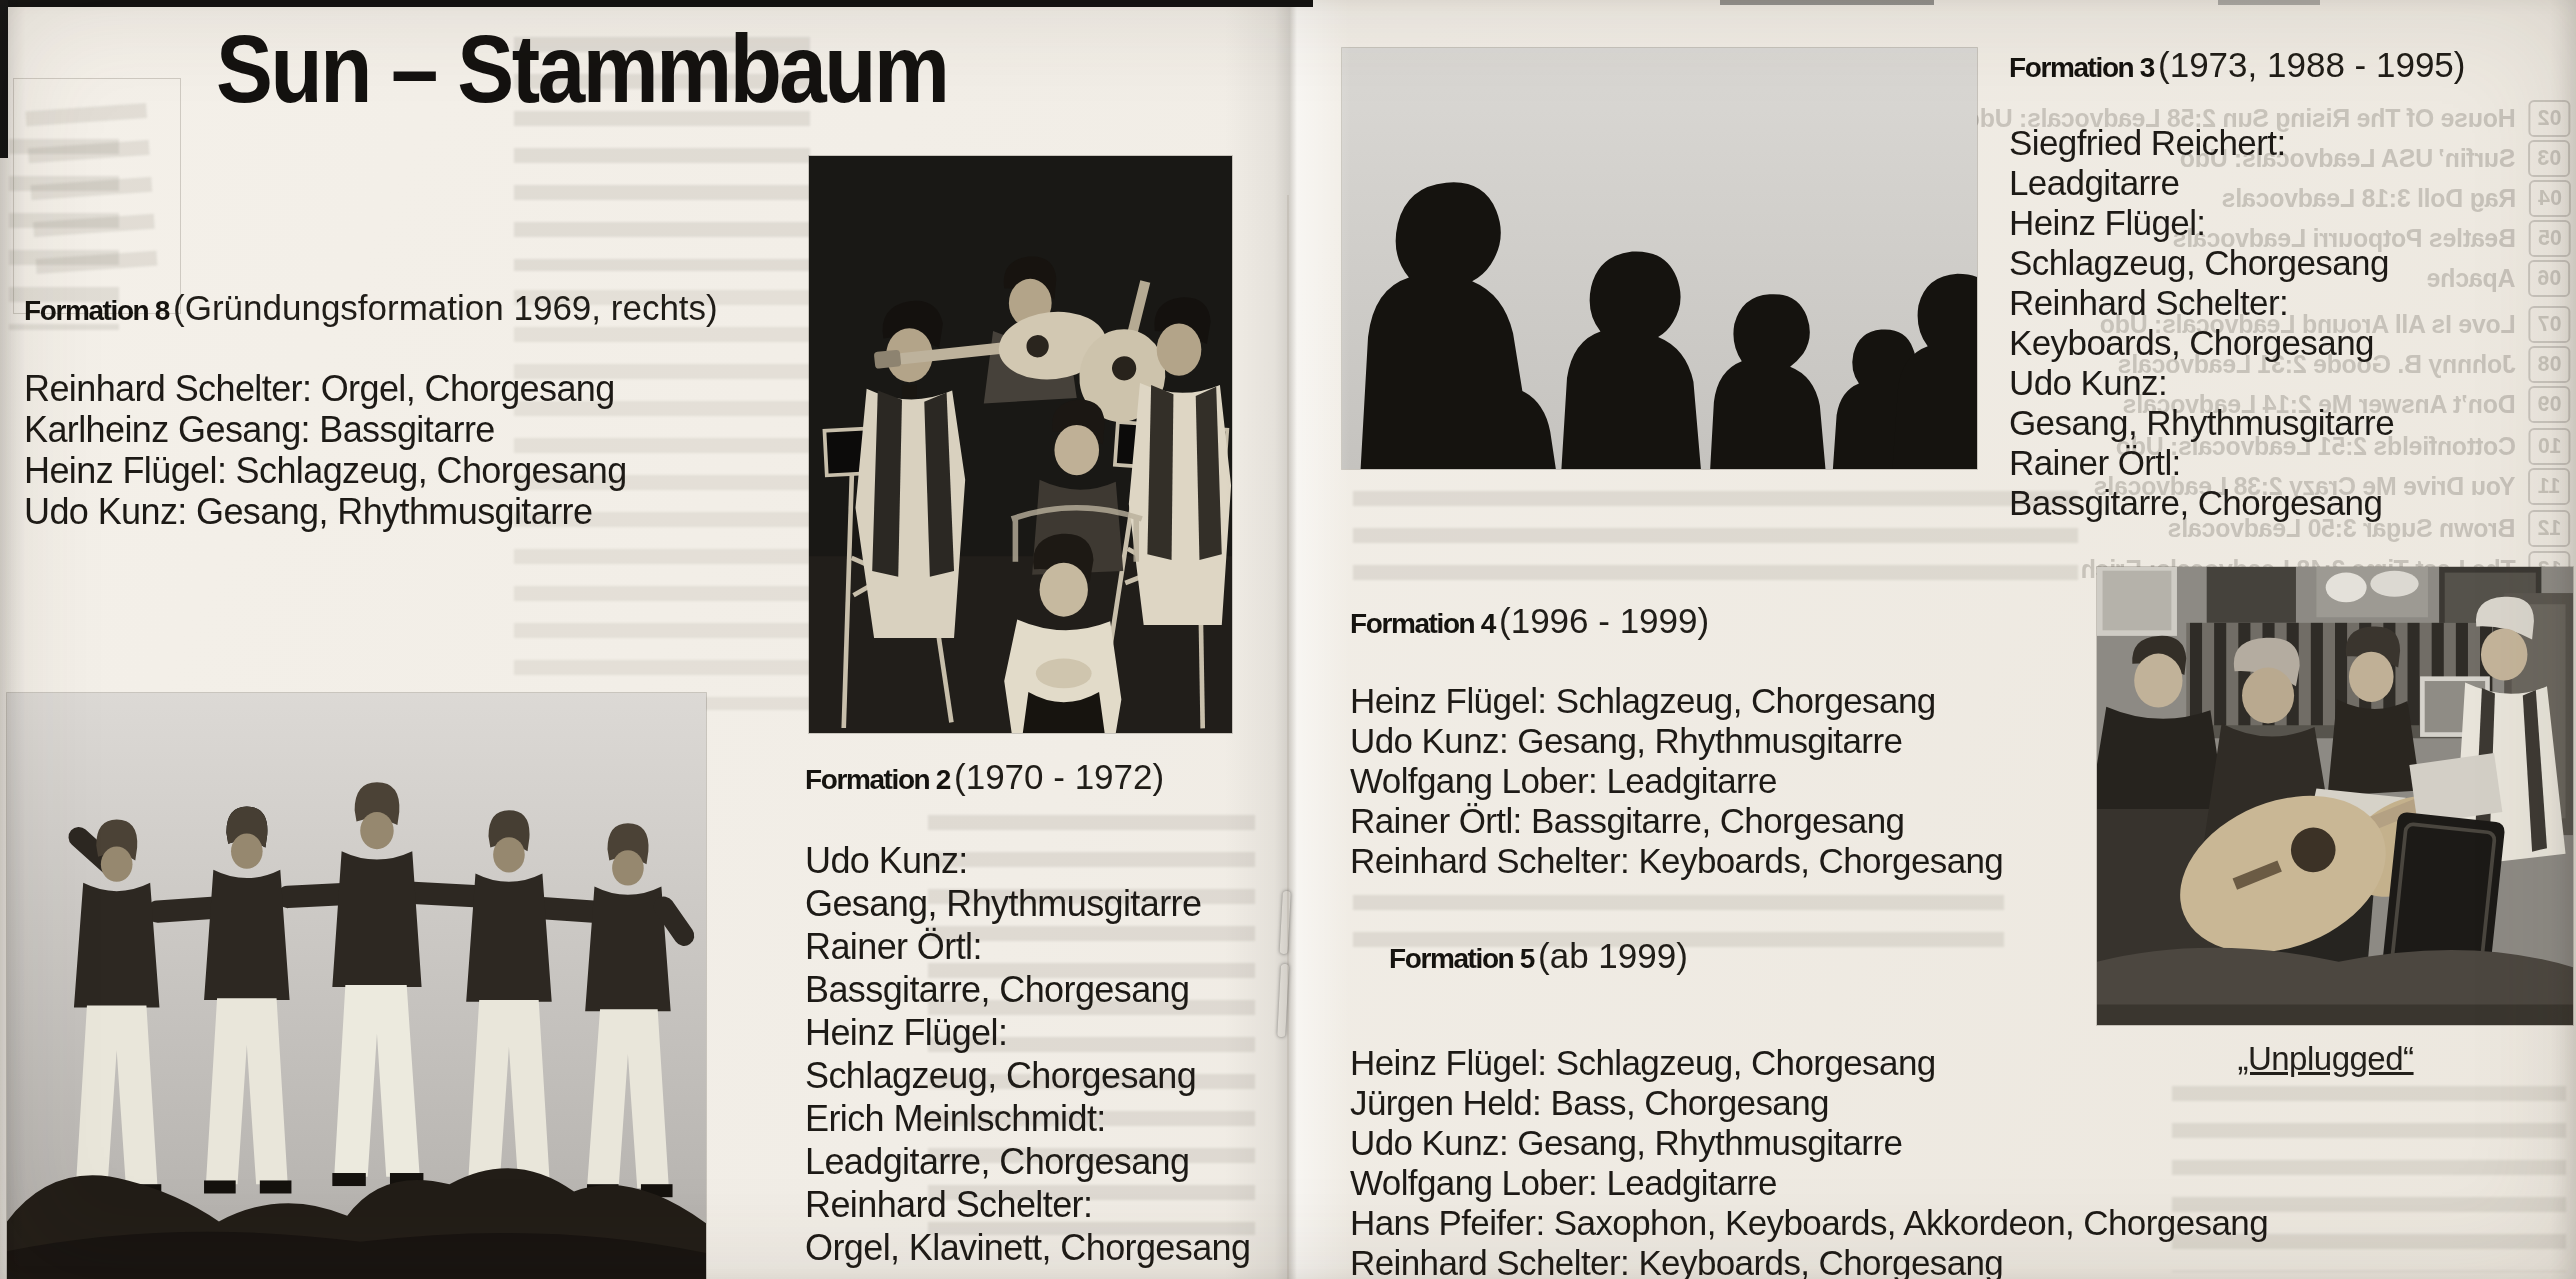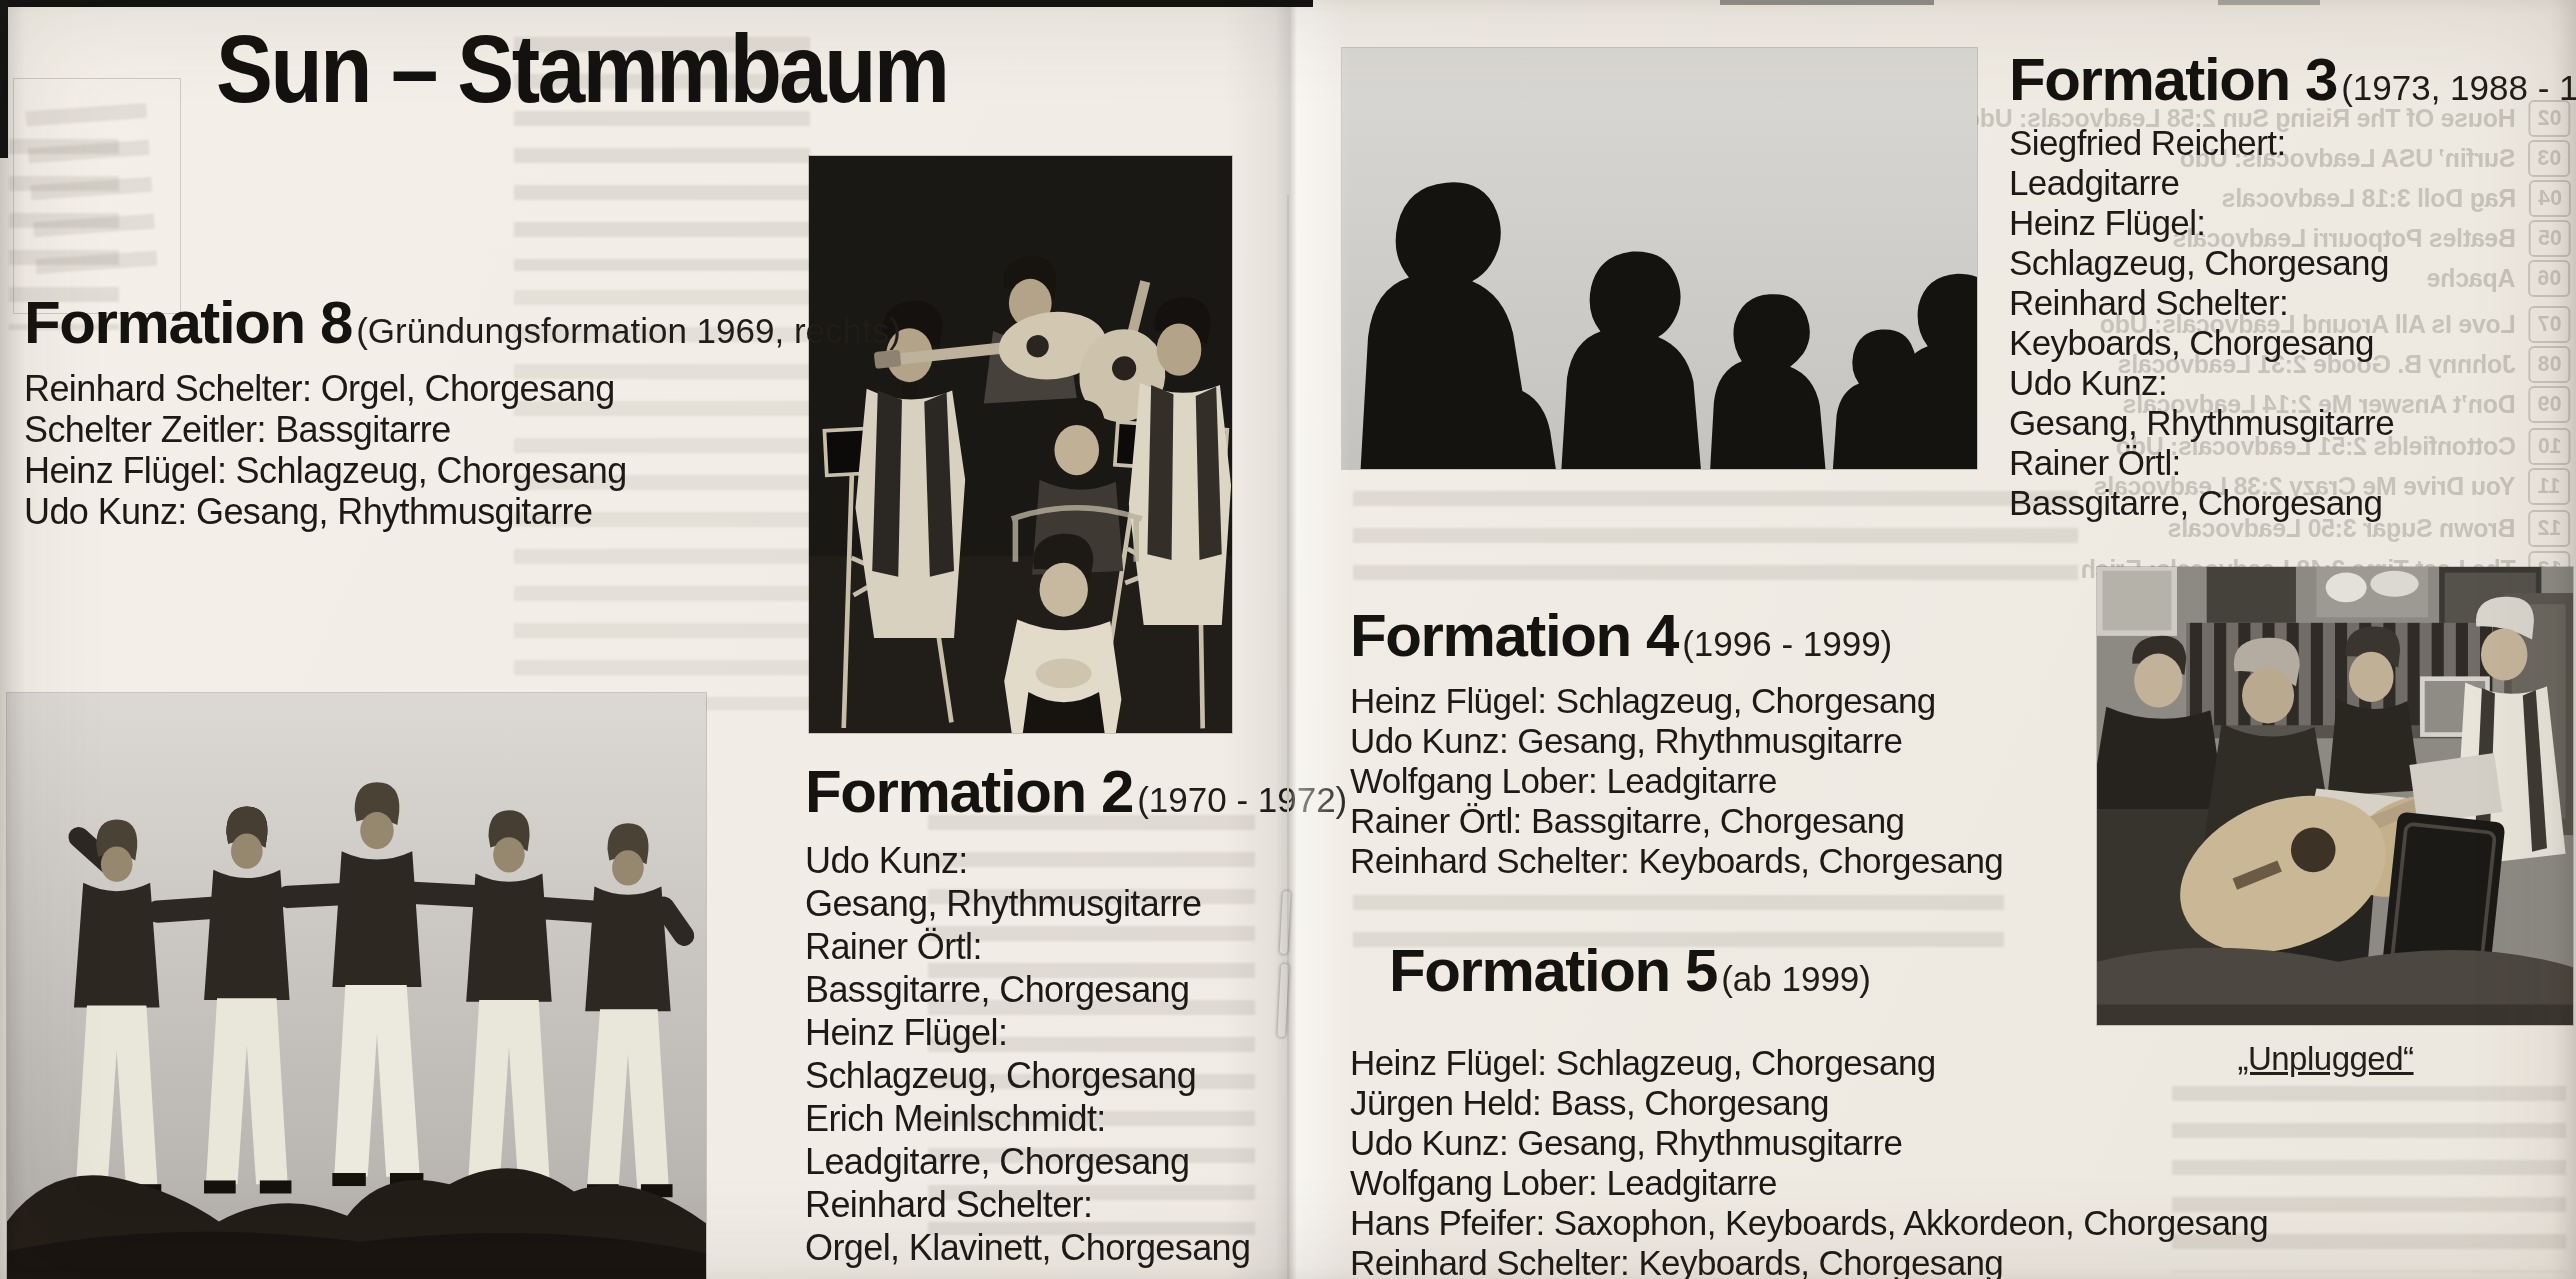--- a/index.html
+++ b/index.html
@@ -8,21 +8,21 @@
     font-family:"Liberation Sans",sans-serif;color:#1d1a16;
     background:linear-gradient(115deg,#f4f0e9 0%,#f1ede6 45%,#ece7de 100%);
   }
   .abs{position:absolute;}
   .z1{z-index:1}.z2{z-index:2}.z3{z-index:3}.z4{z-index:4}.z5{z-index:5}
   .title{
     font-weight:bold;font-size:97px;letter-spacing:-2.8px;white-space:nowrap;
     transform:scaleX(.88);transform-origin:0 50%;color:#141210;
   }
   .fhead{white-space:nowrap;}
-  .fh{font-weight:bold;font-size:60px;letter-spacing:-1.4px;color:#15130f;}
+  .fh{font-weight:bold;font-size:28px;letter-spacing:-1.4px;color:#15130f;}
   .fs{font-size:35px;color:#201d18;}
   .mlist{font-size:36px;letter-spacing:-0.6px;color:#1d1a16;}
   .mlist .row{white-space:nowrap;}
   .nm{font-weight:normal;margin-right:9.3px;}
   .stacked .nm,.stacked .rl{display:block;}
   .stacked .nm{margin-right:0;}
   .caption{font-size:33px;letter-spacing:-0.5px;text-align:center;color:#23201b;}
   .photo{box-shadow:0 0 0 0.9px rgba(60,55,48,.25);}
   .photo svg{display:block;width:100%;height:100%;}
   
@@ -354,21 +354,21 @@
   </div>
 
   <div class="abs z3 title" style="left:216px;top:13px;">Sun – Stammbaum</div>
 
   <div class="abs z3 fhead" style="left:24px;top:288px;">
     <span class="fh">Formation 8</span>
     <span class="fs">(Gründungsformation 1969, rechts)</span>
   </div>
   <div class="abs z3 mlist" style="left:24px;top:368px;line-height:41px;">
     <div class="row"><span class="nm">Reinhard Schelter:</span><span class="rl">Orgel, Chorgesang</span></div>
-    <div class="row"><span class="nm">Schelter Zeitler:</span><span class="rl">Bassgitarre</span></div>
+    <div class="row"><span class="nm">Karlheinz Gesang:</span><span class="rl">Bassgitarre</span></div>
     <div class="row"><span class="nm">Heinz Flügel:</span><span class="rl">Schlagzeug, Chorgesang</span></div>
     <div class="row"><span class="nm">Udo Kunz:</span><span class="rl">Gesang, Rhythmusgitarre</span></div>
   </div>
 
   <div class="abs z3 fhead" style="left:805px;top:757px;">
     <span class="fh">Formation 2</span>
     <span class="fs">(1970 - 1972)</span>
   </div>
   <div class="abs z3 mlist stacked" style="left:805px;top:839px;line-height:43px;">
     <div class="row">

